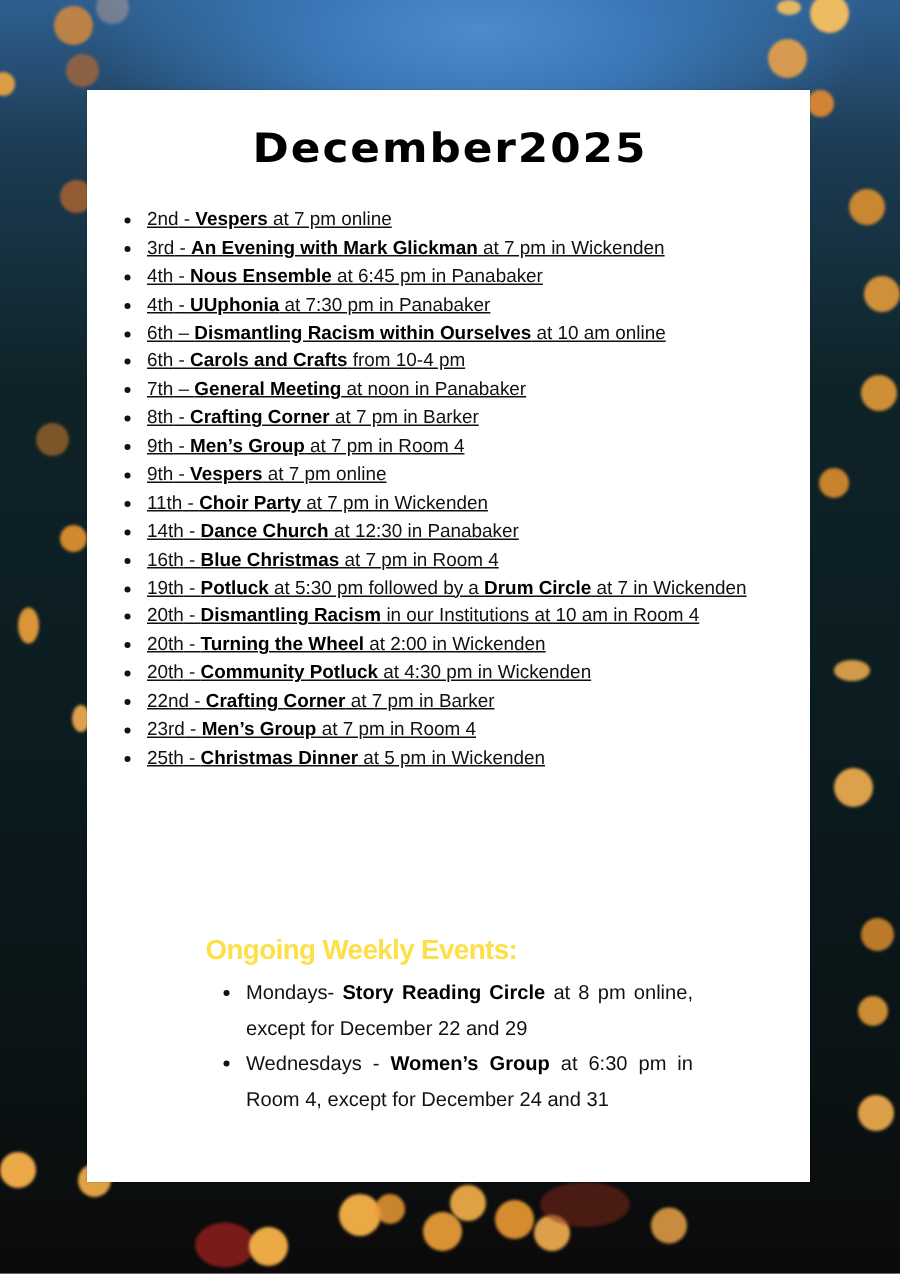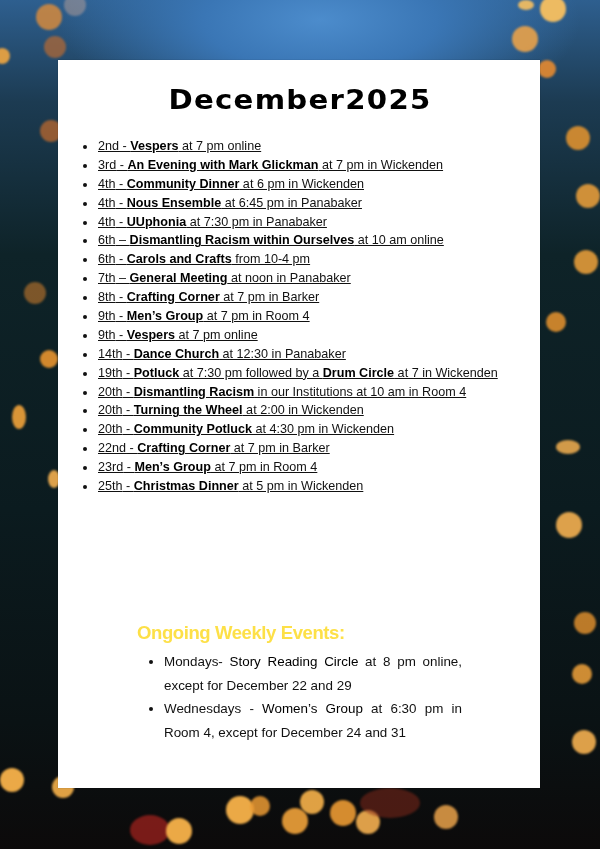--- a/index.html
+++ b/index.html
@@ -109,21 +109,21 @@
     .weekly li::before {
       content: "";
       position: absolute;
       left: 3px;
       top: 10px;
       width: 4px;
       height: 4px;
       border-radius: 50%;
       background: #111;
     }
-    .weekly b { font-weight: normal; color: #000; }
+    .weekly b { font-weight: bold; color: #000; }
   </style>
 </head>
 <body>
 
 <div class="bg">
 
   <div class="bokeh" style="left:36px;top:4px;width:26px;height:26px;background:#d58a3e;opacity:.85"></div>
   <div class="bokeh" style="left:64px;top:-6px;width:22px;height:22px;background:#c9a89a;opacity:.45"></div>
   <div class="bokeh" style="left:44px;top:36px;width:22px;height:22px;background:#b86a32;opacity:.7"></div>
   <div class="bokeh" style="left:-6px;top:48px;width:16px;height:16px;background:#f0a640;opacity:.9"></div>
@@ -161,31 +161,32 @@
   <div class="bokeh" style="left:360px;top:788px;width:60px;height:30px;background:#8a2a1a;opacity:.5"></div>
 </div>
 
 <div class="card"></div>
 
 <h1 class="title" style="margin:0">December2025</h1>
 
 <ul class="events">
   <li><span>2nd</span><span> - </span><b>Vespers</b><span> at 7 pm online</span></li>
   <li><span>3rd</span><span> - </span><b>An Evening with Mark Glickman</b><span> at 7 pm in Wickenden</span></li>
-  <li><span>4th</span><span> - </span><b>Community Dinner</b><span> at 6 pm in Wickenden</span></li>
   <li><span>4th</span><span> - </span><b>Nous Ensemble</b><span> at 6:45 pm in Panabaker</span></li>
   <li><span>4th</span><span> - </span><b>UUphonia</b><span> at 7:30 pm in Panabaker</span></li>
   <li><span>6th</span><span> – </span><b>Dismantling Racism within Ourselves</b><span> at 10 am online</span></li>
   <li><span>6th</span><span> - </span><b>Carols and Crafts</b><span> from 10-4 pm</span></li>
   <li><span>7th</span><span> – </span><b>General Meeting</b><span> at noon in Panabaker</span></li>
   <li><span>8th</span><span> - </span><b>Crafting Corner</b><span> at 7 pm in Barker</span></li>
   <li><span>9th</span><span> - </span><b>Men’s Group</b><span> at 7 pm in Room 4</span></li>
   <li><span>9th</span><span> - </span><b>Vespers</b><span> at 7 pm online</span></li>
+  <li><span>11th</span><span> - </span><b>Choir Party</b><span> at 7 pm in Wickenden</span></li>
   <li><span>14th</span><span> - </span><b>Dance Church</b><span> at 12:30 in Panabaker</span></li>
-  <li><span>19th</span><span> - </span><b>Potluck</b><span> at 7:30 pm followed by a </span><b>Drum Circle</b><span> at 7 in Wickenden</span></li>
+  <li><span>16th</span><span> - </span><b>Blue Christmas</b><span> at 7 pm in Room 4</span></li>
+  <li><span>19th</span><span> - </span><b>Potluck</b><span> at 5:30 pm followed by a </span><b>Drum Circle</b><span> at 7 in Wickenden</span></li>
   <li><span>20th</span><span> - </span><b>Dismantling Racism</b><span> in our Institutions at 10 am in Room 4</span></li>
   <li><span>20th</span><span> - </span><b>Turning the Wheel</b><span> at 2:00 in Wickenden</span></li>
   <li><span>20th</span><span> - </span><b>Community Potluck</b><span> at 4:30 pm in Wickenden</span></li>
   <li><span>22nd</span><span> - </span><b>Crafting Corner</b><span> at 7 pm in Barker</span></li>
   <li><span>23rd</span><span> - </span><b>Men’s Group</b><span> at 7 pm in Room 4</span></li>
   <li><span>25th</span><span> - </span><b>Christmas Dinner</b><span> at 5 pm in Wickenden</span></li>
 </ul>
 
 <h2 class="ongoing-title" style="margin:0">Ongoing Weekly Events:</h2>
 

